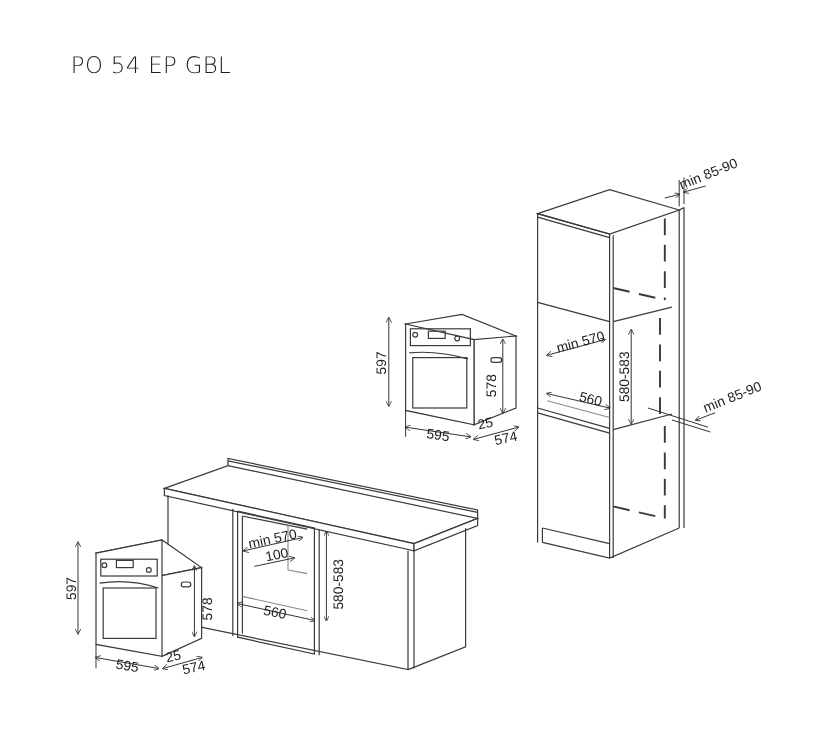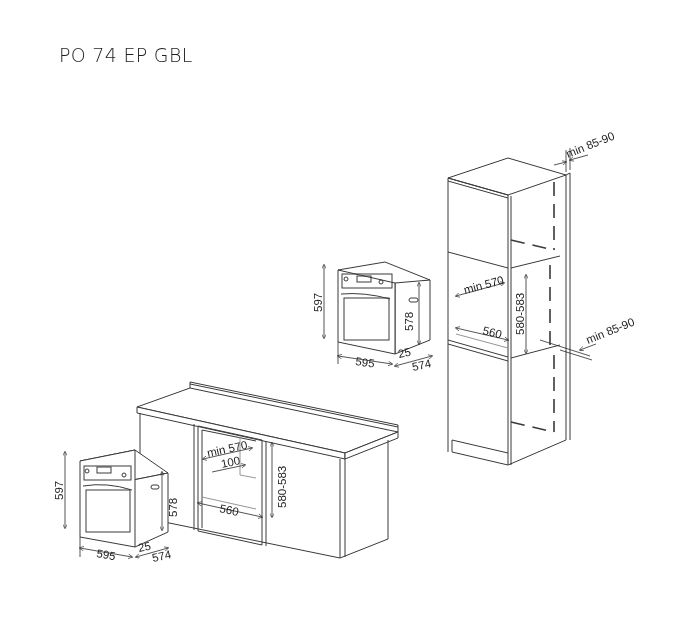--- a/index.html
+++ b/index.html
@@ -9,21 +9,21 @@
   .ln { stroke: #3a3a3a; stroke-width: 1; fill: none; }
   .lt { stroke: #8a8a8a; stroke-width: 0.9; fill: none; }
   .dim { stroke: #2a2a2a; stroke-width: 0.8; fill: none; }
   .dash { stroke: #3a3a3a; stroke-width: 1.6; fill: none; stroke-dasharray: 14 8; }
   .fillw { fill: #ffffff; }
   .lbl { font-family: "Liberation Sans", sans-serif; font-size: 11.5px; fill: #1e1e1e; }
 </style>
 </head>
 <body>
 
-<div class="title">PO 74 EP GBL</div>
+<div class="title">PO 54 EP GBL</div>
 
 <svg width="680" height="630" viewBox="0 0 680 630">
   <defs>
     <marker id="ar" markerWidth="6" markerHeight="6" refX="5" refY="3" orient="auto">
       <path d="M0,0 L6,3 L0,6" fill="none" stroke="#2a2a2a" stroke-width="0.8"></path>
     </marker>
     <marker id="al" markerWidth="6" markerHeight="6" refX="1" refY="3" orient="auto">
       <path d="M6,0 L0,3 L6,6" fill="none" stroke="#2a2a2a" stroke-width="0.8"></path>
     </marker>
   </defs>

